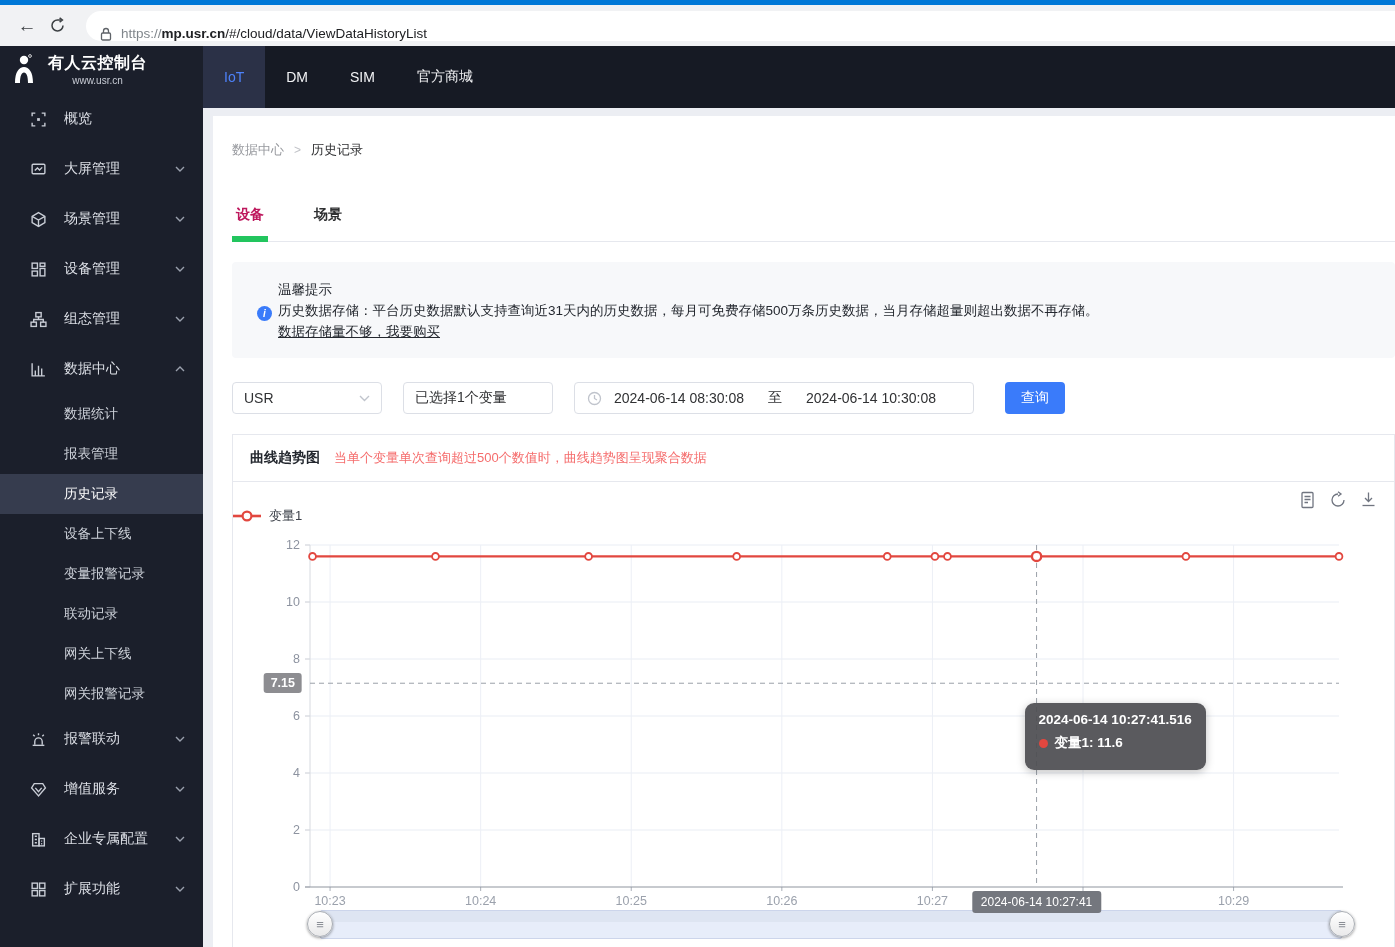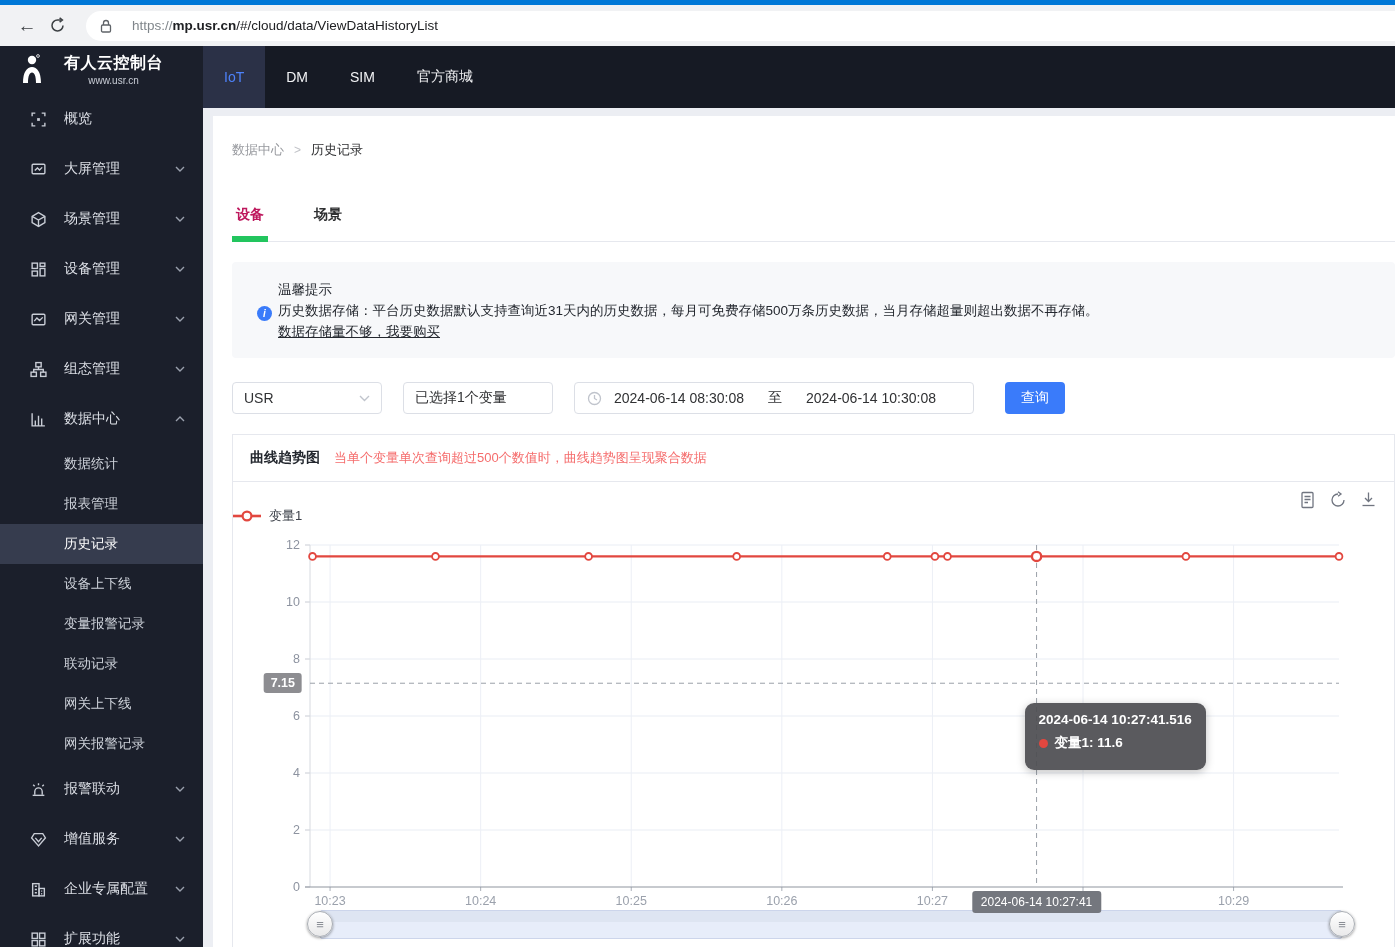--- a/index.html
+++ b/index.html
@@ -6,28 +6,28 @@
   html,body { width:1395px; height:947px; overflow:hidden; }
   body { font-family:"Liberation Sans","DejaVu Sans",sans-serif; background:#fff; }
 
   
   .browser { height:46px; background:#f1f2f4; }
   .top-strip { height:5px; background:#0078d7; }
   .toolbar { height:41px; display:flex; align-items:center; padding-left:12px; }
   .nav-btn { width:30px; height:30px; display:flex; align-items:center; justify-content:center;
              font-size:19px; color:#3c4043; cursor:pointer; }
   .url-pill { flex:1; height:30px; background:#fff; border-radius:15px 0 0 15px; margin-left:14px;
-              display:flex; align-items:center; padding:0 14px; gap:20px; }
+              display:flex; align-items:flex-end; padding:0 14px; gap:9px; }
   .url { font-size:13.5px; color:#202124; white-space:nowrap; }
   .url .scheme { color:#80868b; }
 
   
   .app { display:flex; height:901px; }
   .sidebar { width:203px; flex-shrink:0; background:#1b1f2b; color:#d4d8e0; display:flex; flex-direction:column; }
-  .logo { height:46px; display:flex; align-items:center; padding-left:17px; gap:17px; }
+  .logo { height:46px; display:flex; align-items:center; padding-left:9px; gap:9px; }
   .logo-txt { display:flex; flex-direction:column; align-items:center; }
   .logo-title { font-size:16px; font-weight:bold; color:#fff; letter-spacing:.5px; }
   .logo-sub { font-size:10px; color:#c9cdd6; margin-top:1px; }
   .menu { flex:1; padding-top:2px; overflow:hidden; }
   .menu-item { height:50px; display:flex; align-items:center; padding:0 18px 0 30px; font-size:14px;
                color:#dcdfe6; cursor:pointer; }
   .mi-icon { width:17px; height:17px; margin-right:17px; flex-shrink:0; }
   .mi-label { flex:1; }
   .chev { width:10px; height:6px; }
   .submenu-item { height:40px; display:flex; align-items:center; padding-left:64px; font-size:13.5px;
@@ -165,30 +165,20 @@
           </svg>
       </div>
       <div class="menu-item">
         <svg class="mi-icon" viewBox="0 0 16 16" fill="none" stroke="#c9cdd6" stroke-width="1.3">
           <rect x="2" y="2" width="5" height="5"></rect>
             <rect x="9.5" y="2" width="4.5" height="3"></rect>
             <rect x="9.5" y="7" width="4.5" height="7"></rect>
             <rect x="2" y="9.5" width="5" height="4.5"></rect>
         </svg>
         <span class="mi-label">设备管理</span>
-        <svg class="chev" viewBox="0 0 10 6">
-            <polyline points="1,1 5,5 9,1" fill="none" stroke="#9aa0ad" stroke-width="1.4"></polyline>
-          </svg>
-      </div>
-      <div class="menu-item">
-        <svg class="mi-icon" viewBox="0 0 16 16" fill="none" stroke="#c9cdd6" stroke-width="1.3">
-          <rect x="2" y="3" width="12" height="10" rx="1"></rect>
-            <path d="M4 9.5 L6.5 6.5 L9 9 L12 6"></path>
-        </svg>
-        <span class="mi-label">网关管理</span>
         <svg class="chev" viewBox="0 0 10 6">
             <polyline points="1,1 5,5 9,1" fill="none" stroke="#9aa0ad" stroke-width="1.4"></polyline>
           </svg>
       </div>
       <div class="menu-item">
         <svg class="mi-icon" viewBox="0 0 16 16" fill="none" stroke="#c9cdd6" stroke-width="1.3">
           <rect x="5.5" y="1.5" width="5" height="4"></rect>
             <rect x="1" y="10.5" width="5" height="4"></rect>
             <rect x="10" y="10.5" width="5" height="4"></rect>
             <path d="M8 5.5 V8 M3.5 10.5 V8 H12.5 V10.5"></path>

